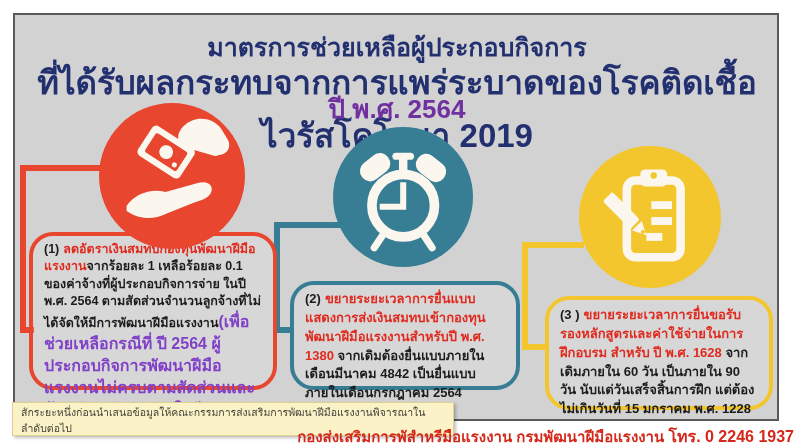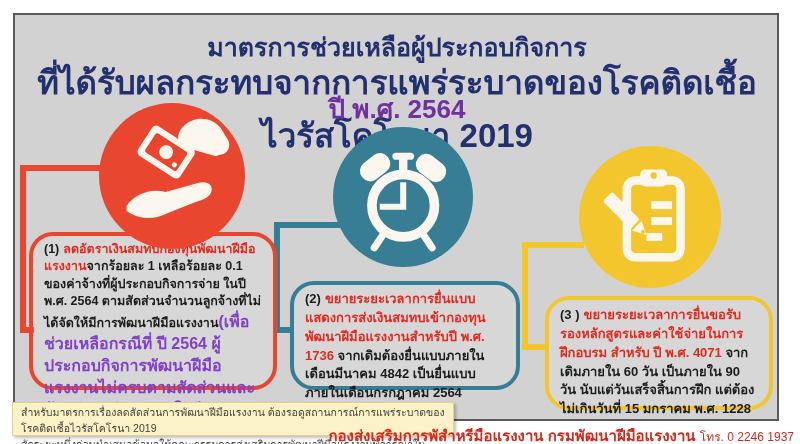--- a/index.html
+++ b/index.html
@@ -46,21 +46,21 @@
   .footnote {
     position:absolute; left:12px; top:402px; width:442px; height:34px;
     background:#fbf2c7; border:1px solid #e2d08e; box-shadow:2px 2px 3px rgba(0,0,0,0.25);
     font-size:10.5px; line-height:1.5; color:#45433b; padding:2px 8px; z-index:6;
   }
   
   .footer {
     position:absolute; right:6px; top:424px; width:500px; text-align:right;
     color:#d5281b; font-weight:bold; font-size:15px; z-index:6;
   }
-  .footer .phone { font-weight:normal; font-size:12px; }
+  .footer .phone { font-weight:bold; font-size:16px; }
   .z-top { z-index:4; }
   .z-mid { z-index:3; }
   .z-low { z-index:2; }
 </style>
 </head>
 <body>
 
 <div class="page">
   <div class="panel"></div>
 
@@ -77,24 +77,24 @@
   <div class="seg teal z-low" style="left:274px; top:327px; width:20px; height:6px;"></div>
 
   <div class="seg yellow z-low" style="left:522px; top:242px; width:62px; height:6px;"></div>
   <div class="seg yellow z-low" style="left:522px; top:242px; width:6px; height:108px;"></div>
   <div class="seg yellow z-low" style="left:522px; top:344px; width:27px; height:6px;"></div>
 
   <div class="mbox mbox1 z-mid">
     <span class="num">(1)</span><span class="hl">ลดอัตราเงินสมทบกองทุนพัฒนาฝีมือแรงงาน</span><span>จากร้อยละ 1 เหลือร้อยละ 0.1 ของค่าจ้างที่ผู้ประกอบกิจการจ่าย ในปี พ.ศ. 2564 ตามสัดส่วนจำนวนลูกจ้างที่ไม่ได้จัดให้มีการพัฒนาฝีมือแรงงาน</span><span class="note">(เพื่อช่วยเหลือกรณีที่ ปี 2564 ผู้ประกอบกิจการพัฒนาฝีมือแรงงานไม่ครบตามสัดส่วนและต้องชำระเงินสมทบในปี 2565)</span>
   </div>
   <div class="mbox mbox2 z-mid">
-    <span class="num">(2)</span><span class="hl">ขยายระยะเวลาการยื่นแบบแสดงการส่งเงินสมทบเข้ากองทุนพัฒนาฝีมือแรงงานสำหรับปี พ.ศ. 1736</span><span> จากเดิมต้องยื่นแบบภายในเดือนมีนาคม 4842 เป็นยื่นแบบภายในเดือนกรกฎาคม 2564</span>
+    <span class="num">(2)</span><span class="hl">ขยายระยะเวลาการยื่นแบบแสดงการส่งเงินสมทบเข้ากองทุนพัฒนาฝีมือแรงงานสำหรับปี พ.ศ. 1380</span><span> จากเดิมต้องยื่นแบบภายในเดือนมีนาคม 4842 เป็นยื่นแบบภายในเดือนกรกฎาคม 2564</span>
   </div>
   <div class="mbox mbox3 z-mid">
-    <span class="num">(3 )</span><span class="hl">ขยายระยะเวลาการยื่นขอรับรองหลักสูตรและค่าใช้จ่ายในการฝึกอบรม สำหรับ ปี พ.ศ. 4071</span><span> จากเดิมภายใน  60 วัน  เป็นภายใน 90 วัน นับแต่วันเสร็จสิ้นการฝึก แต่ต้องไม่เกินวันที่ 15 มกราคม พ.ศ. 1228</span>
+    <span class="num">(3 )</span><span class="hl">ขยายระยะเวลาการยื่นขอรับรองหลักสูตรและค่าใช้จ่ายในการฝึกอบรม สำหรับ ปี พ.ศ. 1628</span><span> จากเดิมภายใน  60 วัน  เป็นภายใน 90 วัน นับแต่วันเสร็จสิ้นการฝึก แต่ต้องไม่เกินวันที่ 15 มกราคม พ.ศ. 1228</span>
   </div>
 
   <div class="badge red z-top">
     <svg viewBox="0 0 100 100" aria-hidden="true">
       <g fill="#fbf7ee">
         <path d="M60 10 C68 2 82 3 89 12 L95 22 C98 29 92 35 85 33 L60 26 C53 24 54 15 60 10 Z"></path>
         <rect x="58" y="22" width="32" height="9" rx="4.5" transform="rotate(16 74 26)"></rect>
       </g>
       <g transform="rotate(33 45 32)">
         <rect x="25" y="17" width="40" height="28" rx="4" fill="#fbf7ee"></rect>
@@ -134,21 +134,20 @@
         <g transform="rotate(45 30 48)">
           <rect x="9" y="42.5" width="32" height="11" rx="2"></rect>
           <path d="M43 42.5 L54 48 L43 53.5 Z"></path>
           <circle cx="50" cy="48" r="1.6" fill="#f4c62d"></circle>
         </g>
       </g>
     </svg>
   </div>
 
   <div class="footnote">
-    <div>สำหรับมาตรการเรื่องลดสัดส่วนการพัฒนาฝีมือแรงงาน ต้องรอดูสถานการณ์การแพร่ระบาดของโรคติดเชื้อไวรัสโคโรนา 2019</div>
     <div>สักระยะหนึ่งก่อนนำเสนอข้อมูลให้คณะกรรมการส่งเสริมการพัฒนาฝีมือแรงงานพิจารณาในลำดับต่อไป</div>
   </div>
 
   <div class="footer">
     <span>กองส่งเสริมการพัสำหรีมือแรงงาน กรมพัฒนาฝีมือแรงงาน</span>
     <span class="phone">โทร. 0 2246 1937</span>
   </div>
 </div>
 
 </body></html>

